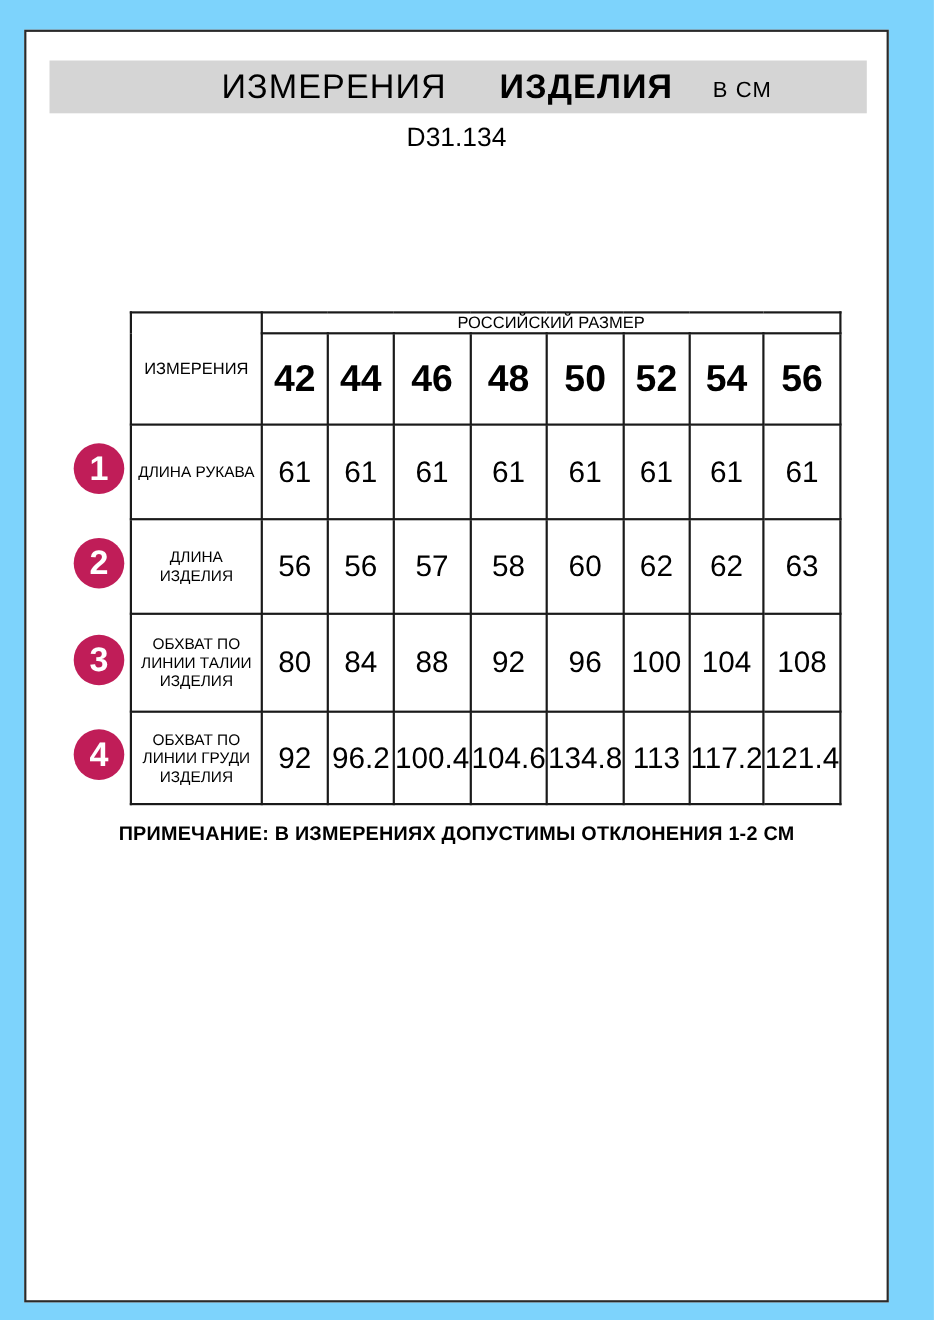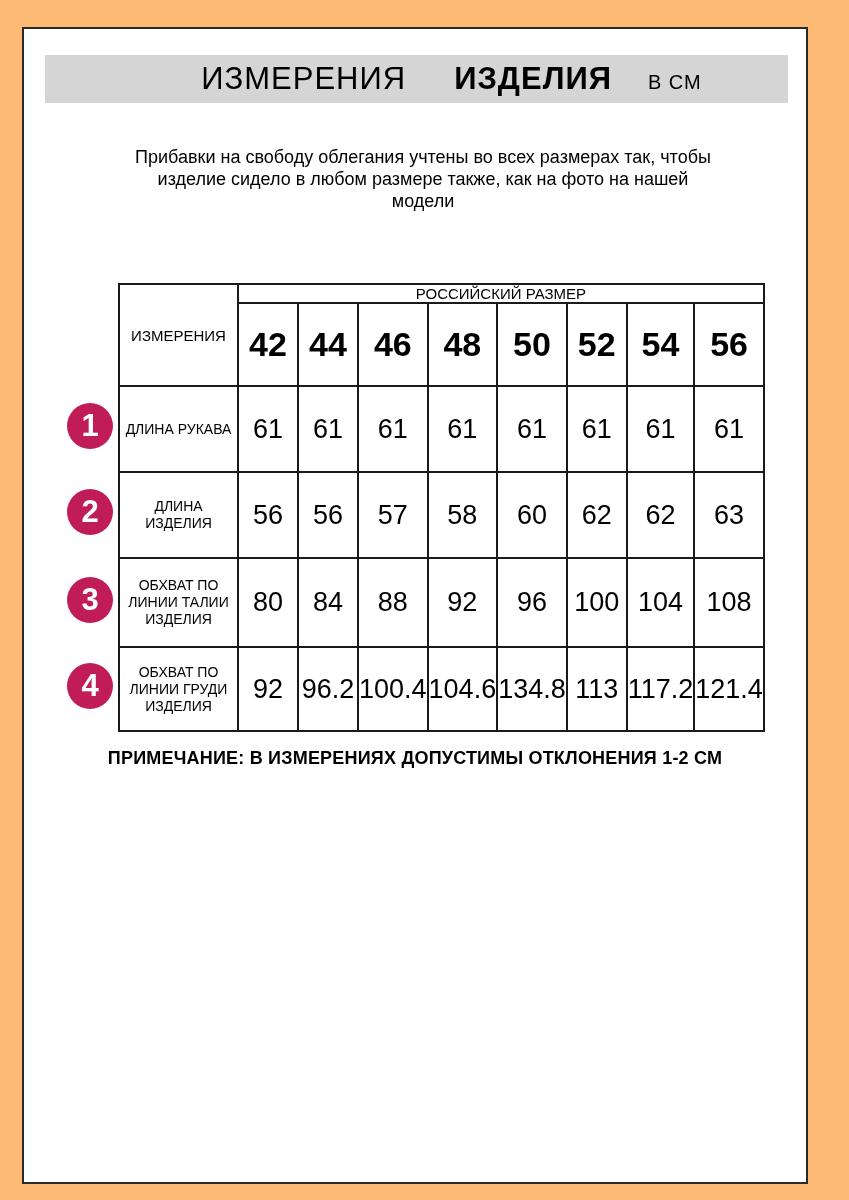--- a/index.html
+++ b/index.html
@@ -1,17 +1,17 @@
 <!DOCTYPE html>
 <html><head>
 <meta charset="utf-8">
 <style>
   * { margin:0; padding:0; box-sizing:border-box; }
   html,body { width:849px; height:1200px; background:#ffffff; font-family:"Liberation Sans", sans-serif; color:#000; }
-  #stage { position:relative; width:849px; height:1200px; background:#fdba74; overflow:hidden; }
+  #stage { position:relative; width:849px; height:1200px; background:#7dd3fc; overflow:hidden; }
 
   .frame { position:absolute; left:22px; top:27px; width:786px; height:1157px; border:2px solid #2a2a2a; background:#fff; }
 
   .title-bar { position:absolute; left:45px; top:55px; width:743px; height:48px; background:#d5d5d5;
                display:flex; align-items:center; justify-content:center; padding-left:70px; }
   .title-main { font-size:31px; letter-spacing:1px; }
   .title-secondary { font-size:31px; font-weight:bold; margin-left:48px; letter-spacing:1px; }
   .title-unit { font-size:20px; margin-left:36px; position:relative; top:3px; letter-spacing:1px; }
 
   .product-code { position:absolute; left:22px; top:112px; width:786px; text-align:center; font-size:24px; }
@@ -45,24 +45,22 @@
 <div id="stage">
 
   <div class="frame"></div>
 
   <div class="title-bar">
     <span class="title-main">ИЗМЕРЕНИЯ</span>
     <span class="title-secondary">ИЗДЕЛИЯ</span>
     <span class="title-unit">В СМ</span>
   </div>
 
+  <div class="product-code">D31.134</div>
 
-  <div class="description">Прибавки на свободу облегания учтены во всех размерах так, чтобы
-изделие сидело в любом размере также, как на фото на нашей
-модели</div>
 
   <table class="size-table">
     <colgroup>
       <col class="c-label">
       <col class="c-size">
         <col class="c-size">
         <col class="c-size">
         <col class="c-size">
       <col class="c-size">
         <col class="c-size">

